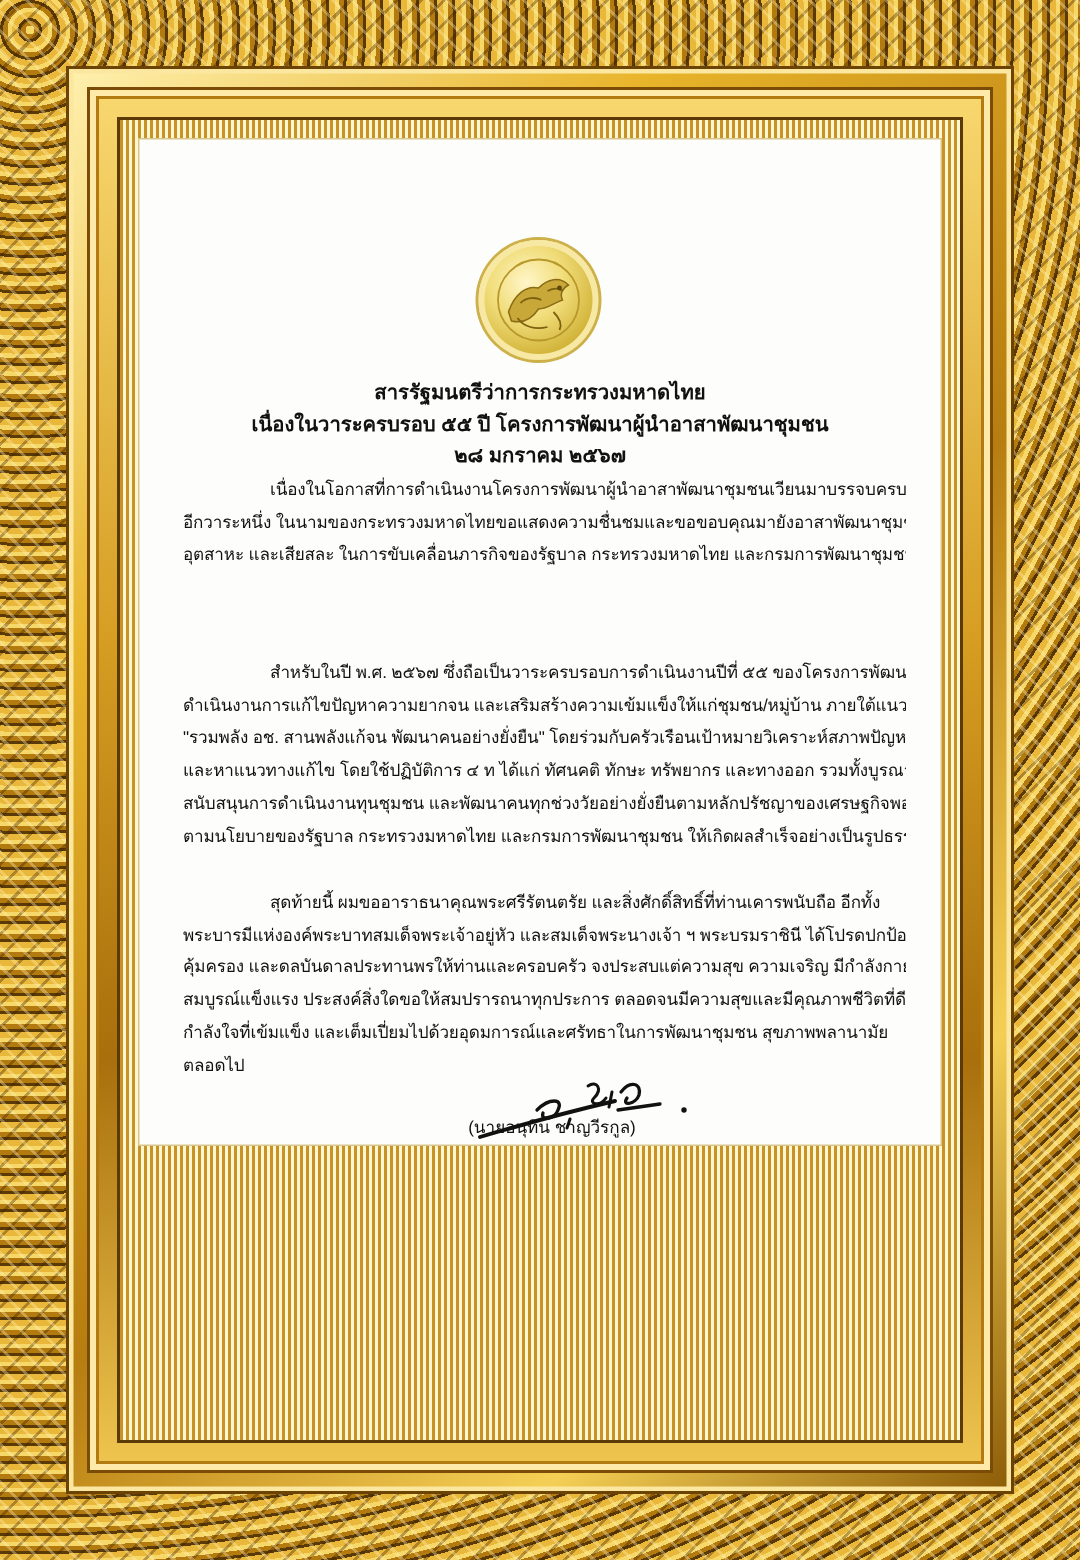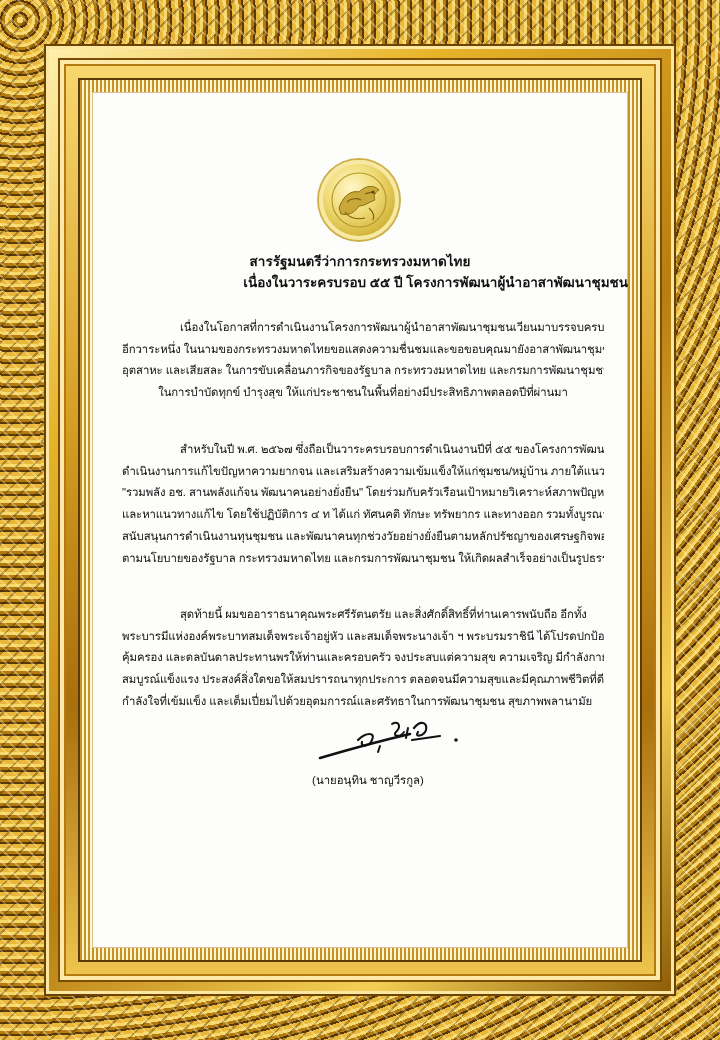--- a/index.html
+++ b/index.html
@@ -30,59 +30,59 @@
     position: absolute; left: 58px; top: 58px; right: 58px; bottom: 58px;
     background: linear-gradient(180deg, #f8d870 0%, #d69d22 40%, #a86f0c 70%, #f0c650 100%);
     box-shadow: inset 0 0 0 2px #7a4c05, inset 0 0 0 6px #ffe9a8, inset 0 0 0 8px #b47a12;
   }
   .molding-3 {
     position: absolute; left: 78px; top: 78px; right: 78px; bottom: 78px;
     background: repeating-linear-gradient(90deg, #fff6d2 0 2px, #c89227 2px 4px);
     box-shadow: inset 0 0 0 2px #5c3a05;
   }
   .paper {
-    position: absolute; left: 92px; top: 92px; width: 536px; height: 856px;
+    position: absolute; left: 92px; top: 92px; width: 536px; height: 672px;
     background: #fdfdfb;
     box-shadow: inset 0 0 0 1px #d9c58c;
   }
   .emblem {
     position: absolute; left: 227px; top: 68px; width: 80px; height: 80px;
     border-radius: 50%;
     background: radial-gradient(circle at 40% 35%, #fff6c8 0%, #f1dd7a 35%, #d2b43a 70%, #a8891c 100%);
     box-shadow: 0 0 0 2px #cdb04a, inset 0 0 0 4px #f7e9a4;
   }
   .emblem svg { position: absolute; left: 10px; top: 12px; width: 60px; height: 56px; }
   .heading {
     position: absolute; left: 0; right: 0; text-align: center;
     font-family: "Liberation Sans", "DejaVu Sans", sans-serif;
     font-weight: bold; font-size: 13.5px; color: #111;
   }
   .h1 { top: 158px; }
-  .h2 { top: 179px; text-align: right; }
+  .h2 { top: 179px; }
   .h3 { top: 200px; }
   .body-text {
     position: absolute; left: 30px; right: 24px;
     font-family: "Liberation Sans", "DejaVu Sans", sans-serif;
     font-size: 11.4px; line-height: 21.7px; color: #111;
     letter-spacing: -0.1px;
   }
   .body-text .line { display: block; white-space: nowrap; overflow: hidden; }
   .body-text .line.indent { padding-left: 58px; }
   .p1 { top: 225px; text-align: center; }
   .p2 { top: 347px; }
-  .p3 { top: 512px; }
+  .p3 { top: 500px; }
   .signature {
     position: absolute; left: 222px; top: 618px; width: 160px; height: 56px;
   }
   .sig-name, .sig-title {
     position: absolute; left: 0; right: 0; text-align: center;
     font-family: "Liberation Sans", "DejaVu Sans", sans-serif;
     font-size: 11.4px; color: #111; padding-left: 130px;
   }
-  .sig-name { top: 679px; padding-left: 16px; }
+  .sig-name { top: 650px; padding-left: 16px; }
   .sig-title { top: 700px; }
 </style>
 </head>
 <body>
 
 <div class="frame"></div>
 <div class="molding-1"></div>
 <div class="molding-2"></div>
 <div class="molding-3"></div>
 
@@ -92,43 +92,44 @@
     <svg viewBox="0 0 60 56">
       <circle cx="30" cy="28" r="27" fill="none" stroke="#b8982a" stroke-width="1.2"></circle>
       <path d="M10 36 C14 24, 22 18, 30 20 C36 14, 44 12, 50 18 C46 20, 44 24, 46 28 C40 30, 36 34, 30 34 C26 40, 20 44, 12 42 Z" fill="#c9a83a" stroke="#8a6d14" stroke-width="1"></path>
       <path d="M18 30 C22 26, 28 26, 32 28 M36 22 C40 20, 44 20, 46 22 M16 40 C20 46, 28 48, 36 46 M40 36 C44 40, 46 44, 44 48" fill="none" stroke="#7d6110" stroke-width="1.2"></path>
       <circle cx="44" cy="20" r="1.6" fill="#5e470a"></circle>
     </svg>
   </div>
 
   <div class="heading h1">สารรัฐมนตรีว่าการกระทรวงมหาดไทย</div>
   <div class="heading h2">เนื่องในวาระครบรอบ ๕๕ ปี โครงการพัฒนาผู้นำอาสาพัฒนาชุมชน</div>
+  <div class="heading h3">๒๘  มกราคม  ๒๕๖๗</div>
 
   <div class="body-text p1">
     <span class="line indent">เนื่องในโอกาสที่การดำเนินงานโครงการพัฒนาผู้นำอาสาพัฒนาชุมชนเวียนมาบรรจบครบ</span>
     <span class="line">อีกวาระหนึ่ง ในนามของกระทรวงมหาดไทยขอแสดงความชื่นชมและขอขอบคุณมายังอาสาพัฒนาชุมชน</span>
     <span class="line">อุตสาหะ และเสียสละ ในการขับเคลื่อนภารกิจของรัฐบาล กระทรวงมหาดไทย และกรมการพัฒนาชุมชน</span>
-    <span class="line">ในการบำบัดทุกข์ บำรุงสุข ให้แก่ประชาชนในพื้นที่อย่างมีประสิทธิภาพตลอดปีที่ผ่านมา</span>
   </div>
 
   <div class="body-text p2">
     <span class="line indent">สำหรับในปี พ.ศ. ๒๕๖๗ ซึ่งถือเป็นวาระครบรอบการดำเนินงานปีที่ ๕๕ ของโครงการพัฒนาผู้นำ</span>
     <span class="line">ดำเนินงานการแก้ไขปัญหาความยากจน และเสริมสร้างความเข้มแข็งให้แก่ชุมชน/หมู่บ้าน ภายใต้แนวคิด</span>
     <span class="line">"รวมพลัง อช. สานพลังแก้จน พัฒนาคนอย่างยั่งยืน" โดยร่วมกับครัวเรือนเป้าหมายวิเคราะห์สภาพปัญหา</span>
     <span class="line">และหาแนวทางแก้ไข โดยใช้ปฏิบัติการ ๔ ท ได้แก่ ทัศนคติ ทักษะ ทรัพยากร และทางออก รวมทั้งบูรณาการ</span>
     <span class="line">สนับสนุนการดำเนินงานทุนชุมชน และพัฒนาคนทุกช่วงวัยอย่างยั่งยืนตามหลักปรัชญาของเศรษฐกิจพอเพียง</span>
     <span class="line">ตามนโยบายของรัฐบาล กระทรวงมหาดไทย และกรมการพัฒนาชุมชน ให้เกิดผลสำเร็จอย่างเป็นรูปธรรม</span>
   </div>
 
   <div class="body-text p3">
     <span class="line indent">สุดท้ายนี้ ผมขออาราธนาคุณพระศรีรัตนตรัย และสิ่งศักดิ์สิทธิ์ที่ท่านเคารพนับถือ อีกทั้ง</span>
     <span class="line">พระบารมีแห่งองค์พระบาทสมเด็จพระเจ้าอยู่หัว และสมเด็จพระนางเจ้า ฯ พระบรมราชินี ได้โปรดปกป้อง</span>
     <span class="line">คุ้มครอง และดลบันดาลประทานพรให้ท่านและครอบครัว จงประสบแต่ความสุข ความเจริญ มีกำลังกาย</span>
     <span class="line">สมบูรณ์แข็งแรง ประสงค์สิ่งใดขอให้สมปรารถนาทุกประการ ตลอดจนมีความสุขและมีคุณภาพชีวิตที่ดี</span>
     <span class="line">กำลังใจที่เข้มแข็ง และเต็มเปี่ยมไปด้วยอุดมการณ์และศรัทธาในการพัฒนาชุมชน สุขภาพพลานามัย</span>
+    <span class="line">ตลอดไป</span>
   </div>
 
   <svg class="signature" viewBox="0 0 160 56">
     <path d="M6 48 C40 38, 70 30, 96 24" stroke="#111" stroke-width="2.6" fill="none" stroke-linecap="round"></path>
     <path d="M44 30 C52 22, 62 22, 58 30 C56 36, 46 38, 48 32" stroke="#111" stroke-width="2.2" fill="none" stroke-linecap="round"></path>
     <path d="M66 36 L64 42" stroke="#111" stroke-width="2" fill="none" stroke-linecap="round"></path>
     <path d="M78 14 C84 10, 88 16, 82 22 C78 26, 86 28, 90 22 M94 18 L92 28" stroke="#111" stroke-width="2" fill="none" stroke-linecap="round"></path>
     <path d="M100 18 C106 10, 114 12, 112 20 C110 26, 100 28, 104 22 M98 30 L126 26" stroke="#111" stroke-width="2.2" fill="none" stroke-linecap="round"></path>
     <circle cx="142" cy="30" r="1.8" fill="#111"></circle>
   </svg>

